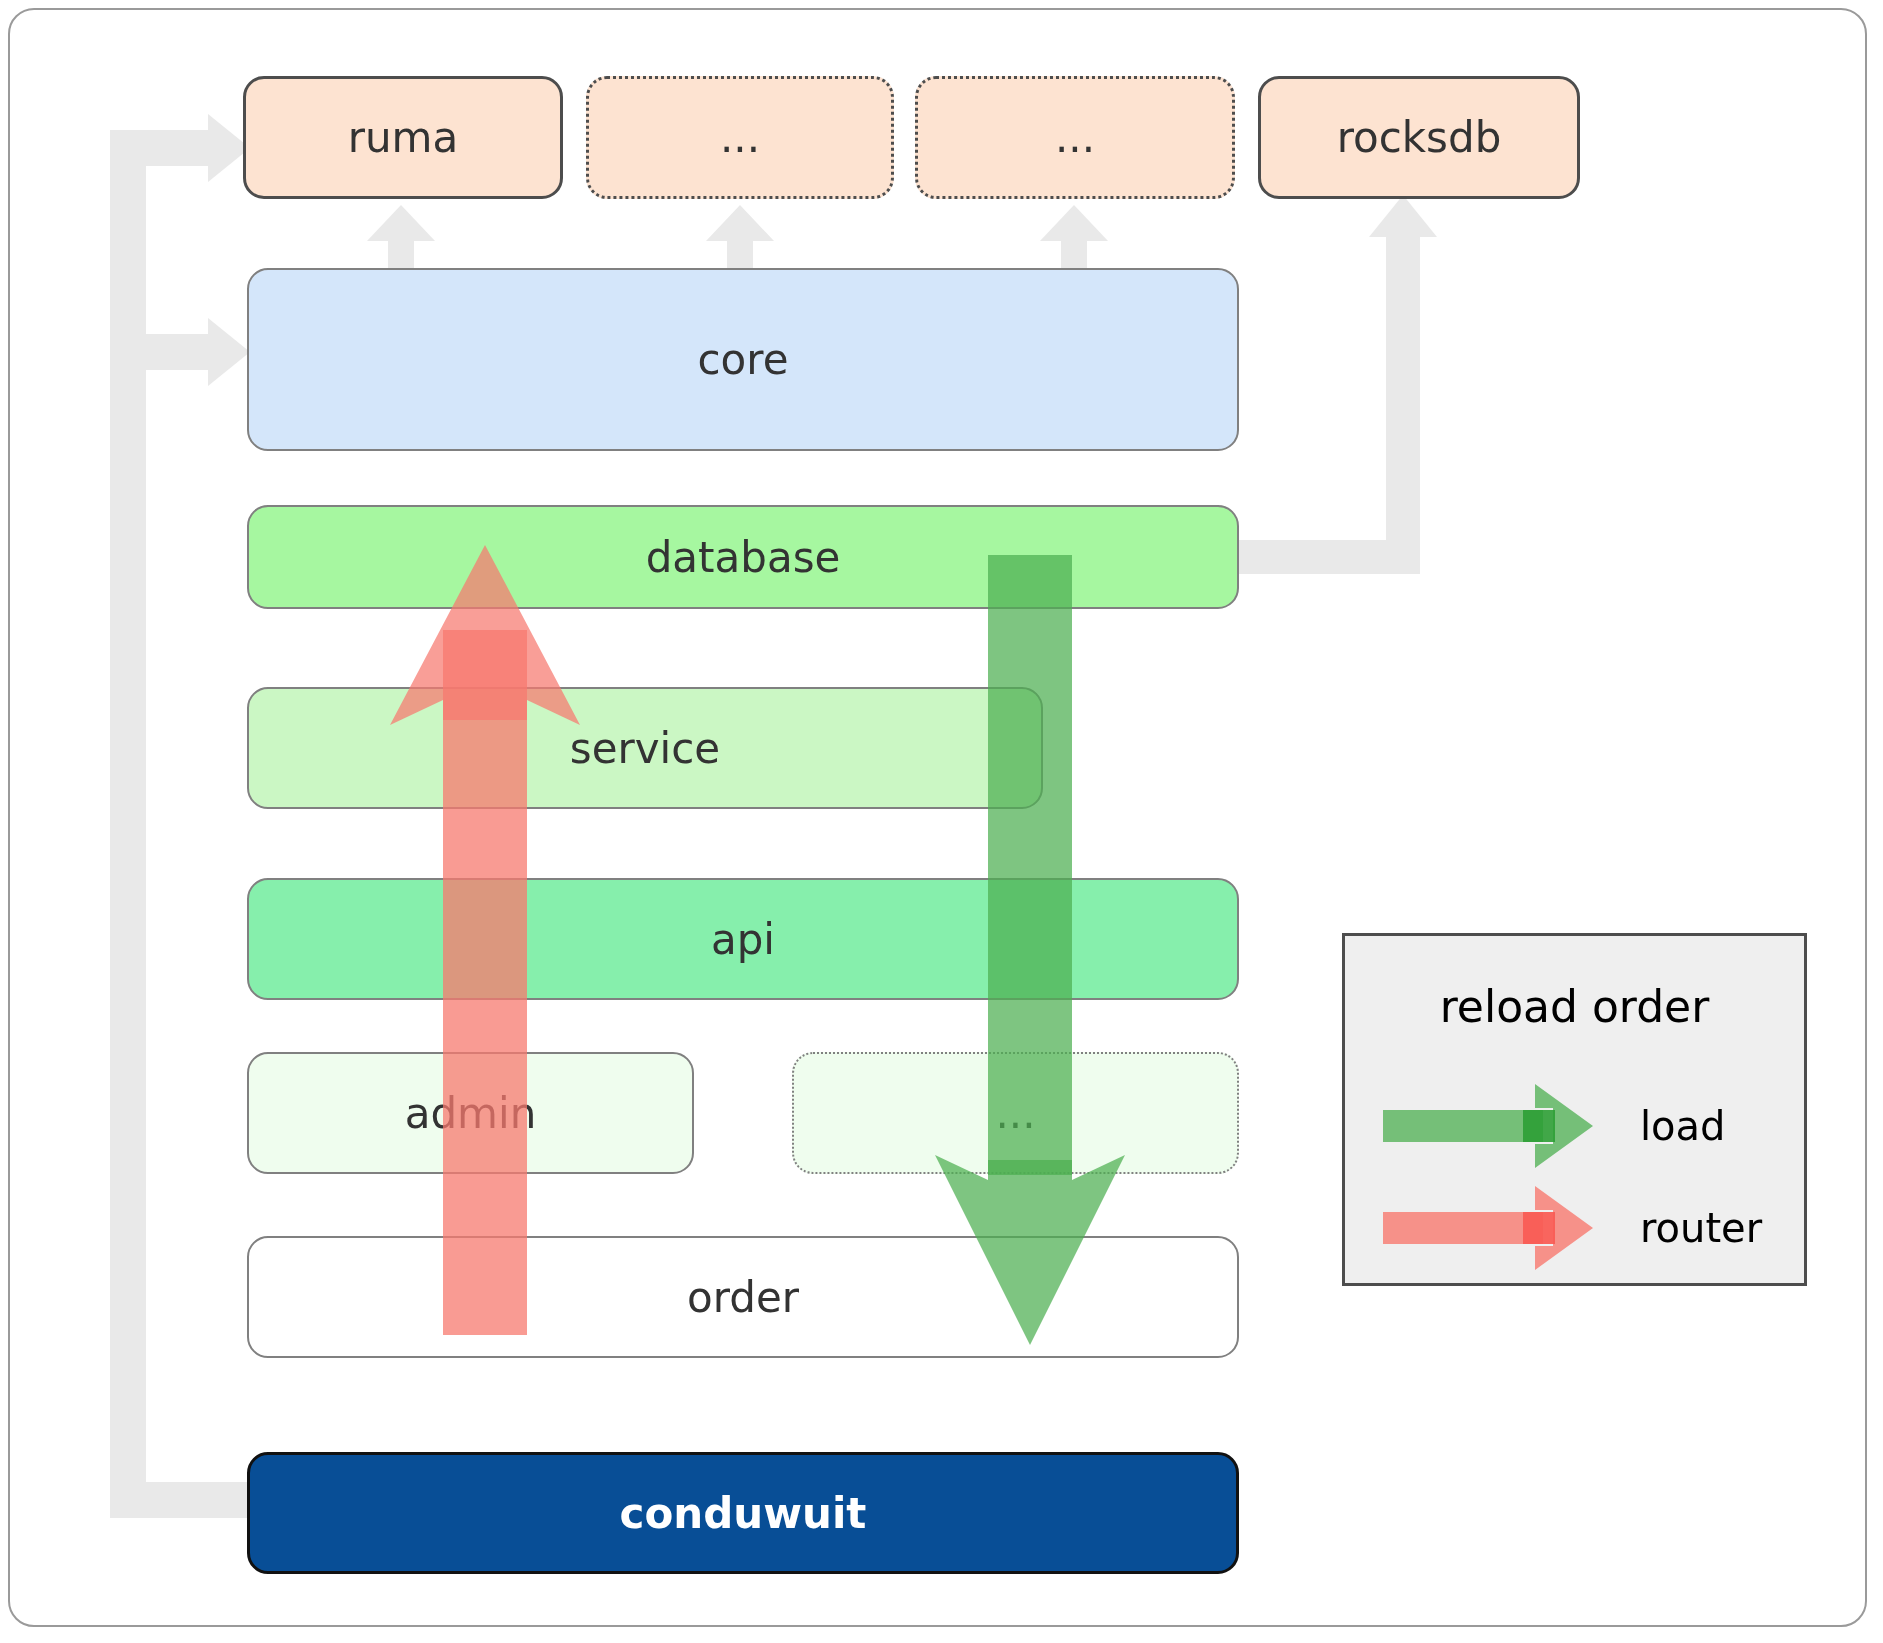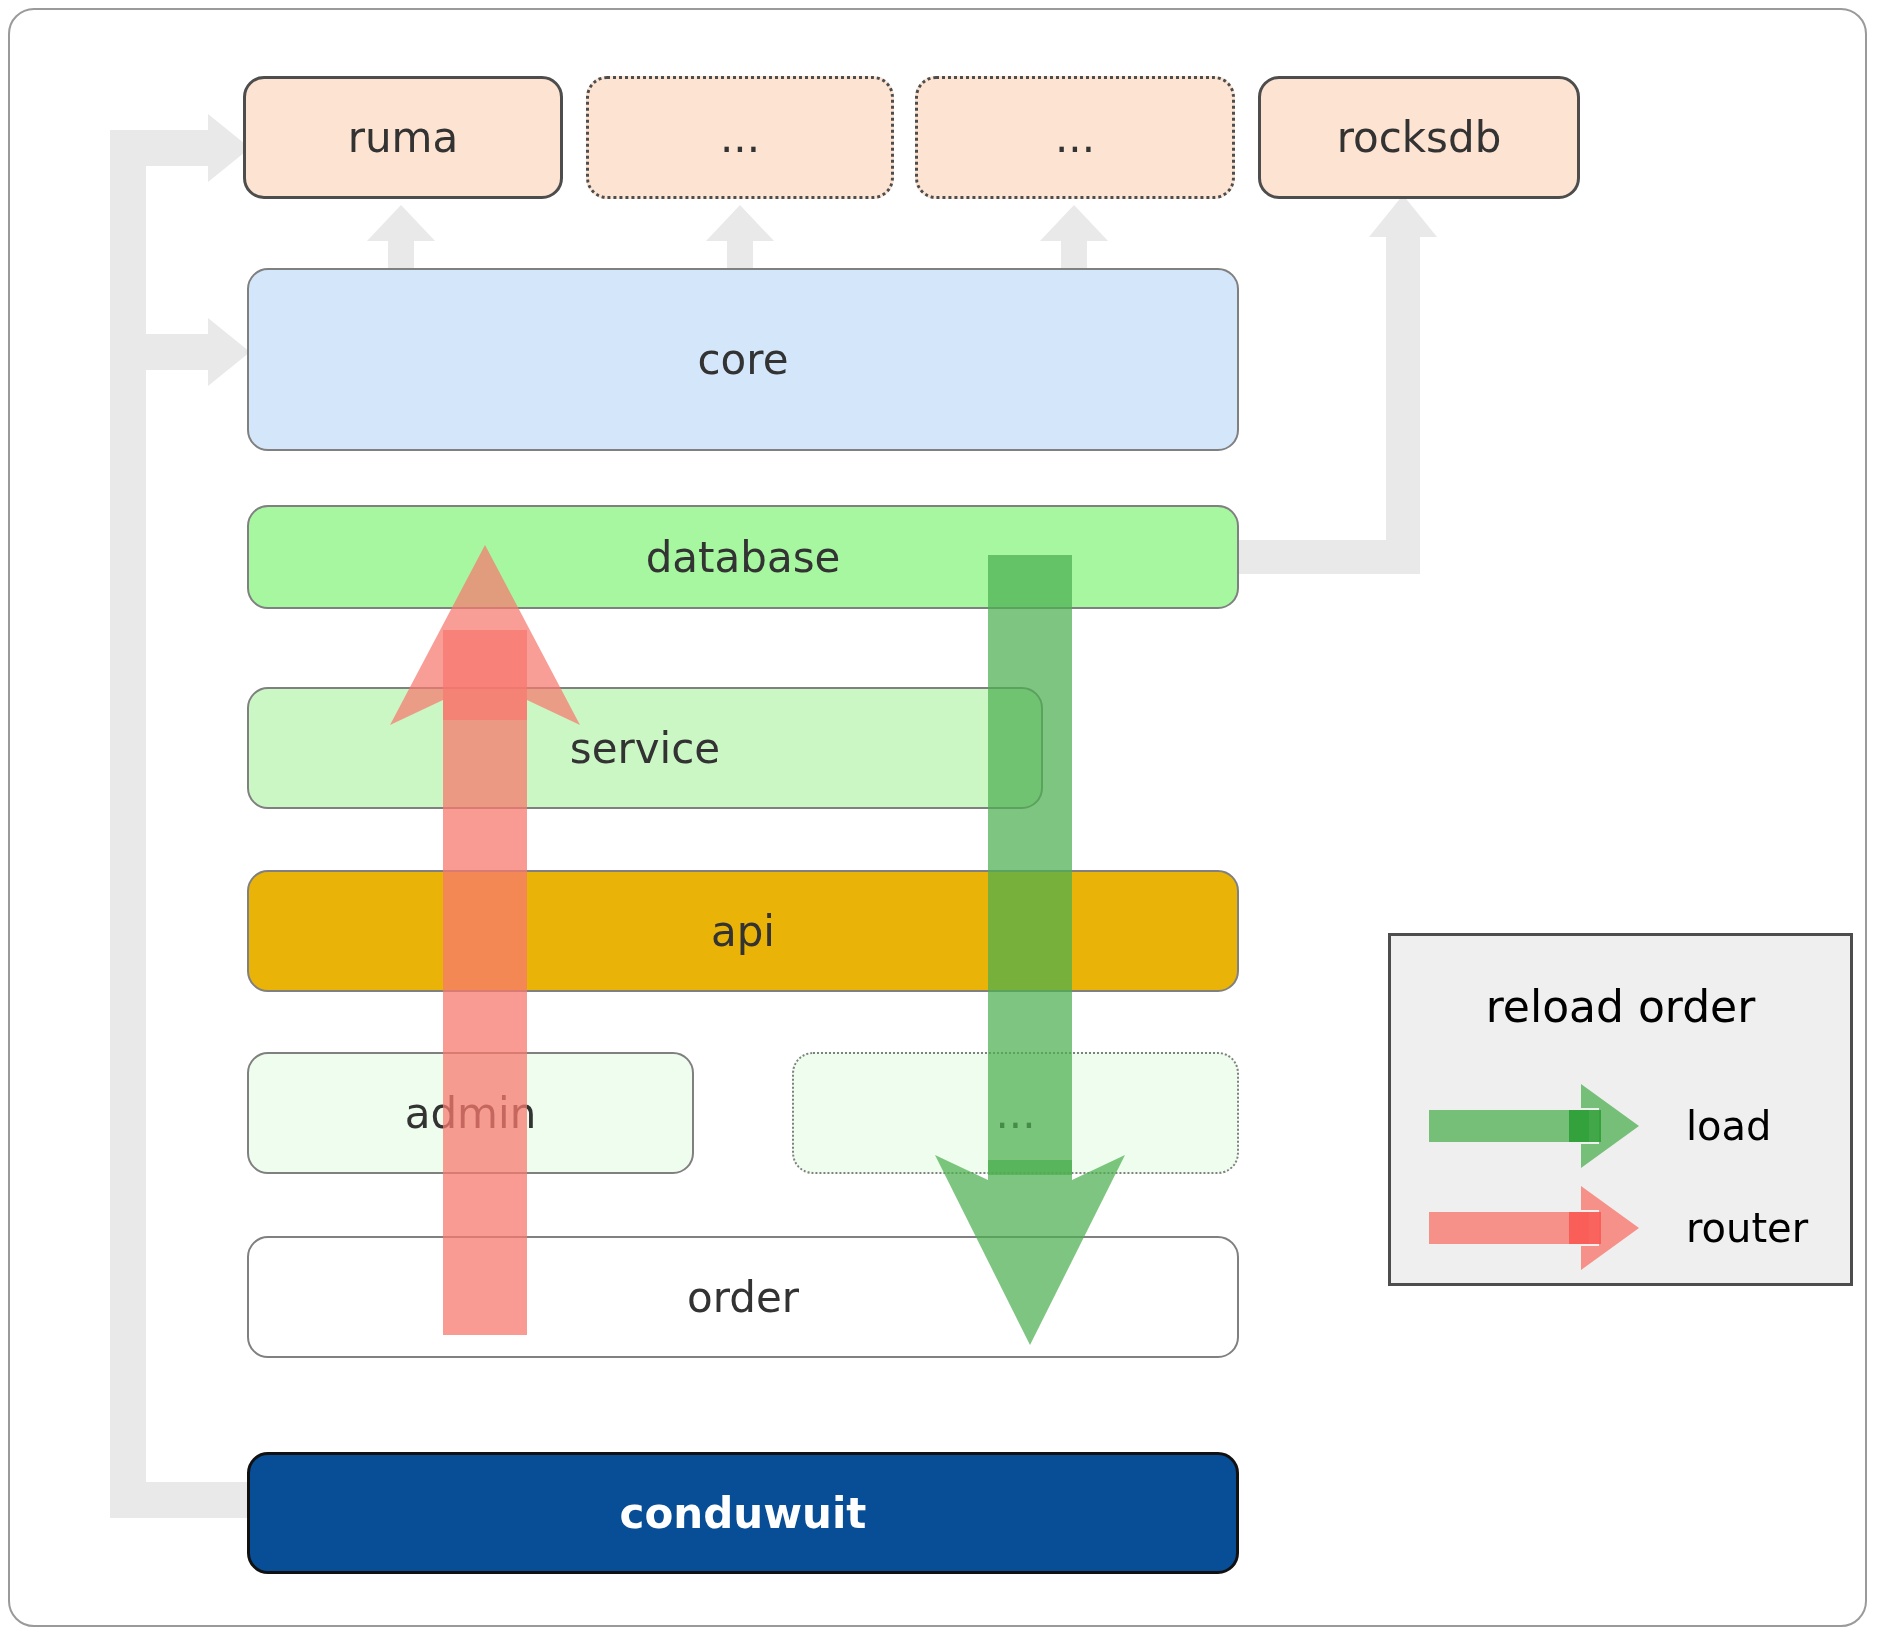--- a/index.html
+++ b/index.html
@@ -42,21 +42,21 @@
   .node.thin { border: 2px solid #808080; }
   .node.thin-dotted { border: 2px dotted #808080; }
 
   .node-label { pointer-events: none; }
 
   
   .c-orange { background: #fde3d1; }
   .c-blue   { background: #d4e6fa; }
   .c-green1 { background: #a6f7a0; }
   .c-green2 { background: #cbf7c4; }
-  .c-green3 { background: #eab308; }
+  .c-green3 { background: #86efac; margin-top: 8px; }
   .c-green4 { background: #effdee; }
   .c-white  { background: #ffffff; }
   .c-navy   { background: #084e96; color: #ffffff; font-weight: bold; }
 
   
   .pipe {
     position: absolute;
     background: #e9e9e9;
     z-index: 1;
   }
@@ -84,21 +84,20 @@
     pointer-events: none;
   }
 
   
   #legend {
     position: absolute;
     box-sizing: border-box;
     background: #efefef;
     border: 3px solid #4d4d4d;
     z-index: 5;
-    margin-left: 46px;
   }
   #legend-title {
     position: absolute;
     width: 100%;
     text-align: center;
     font-size: 44px;
     color: #000000;
   }
   .legend-label {
     position: absolute;

